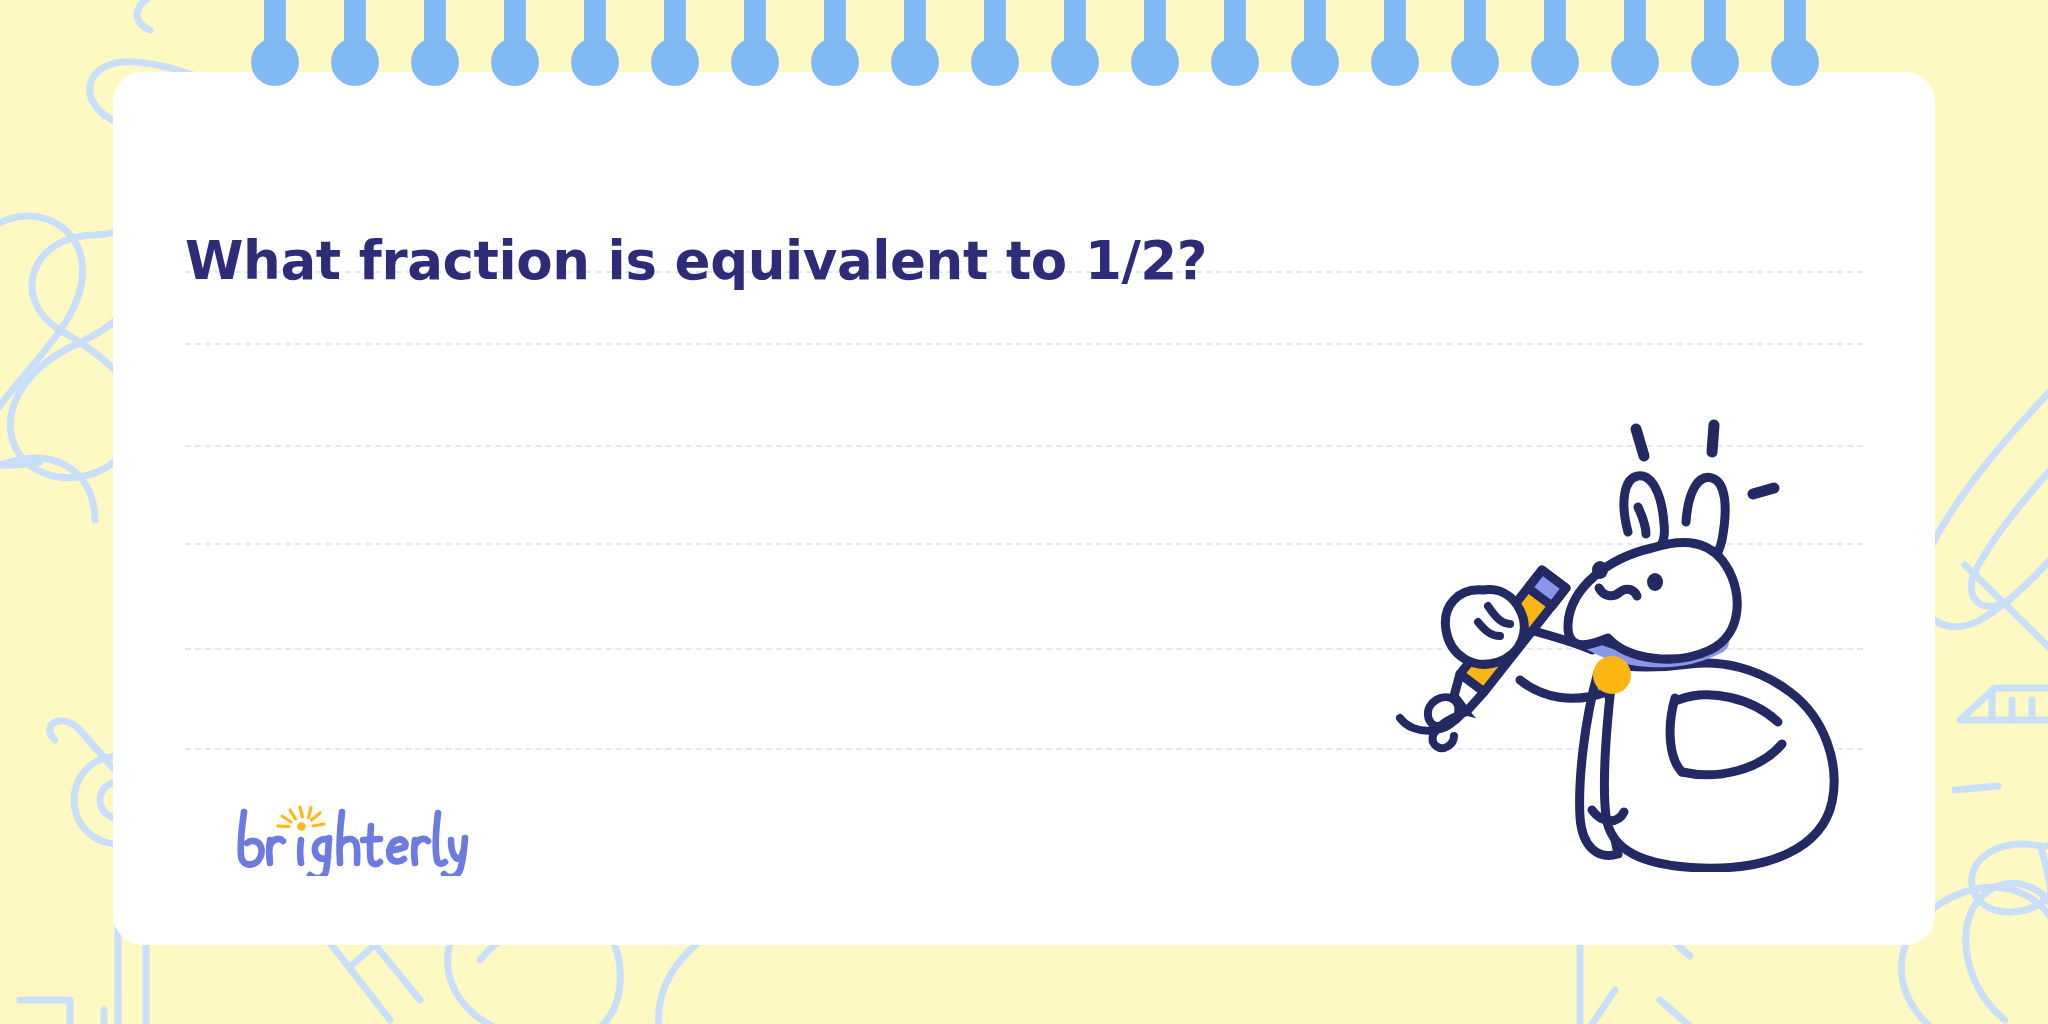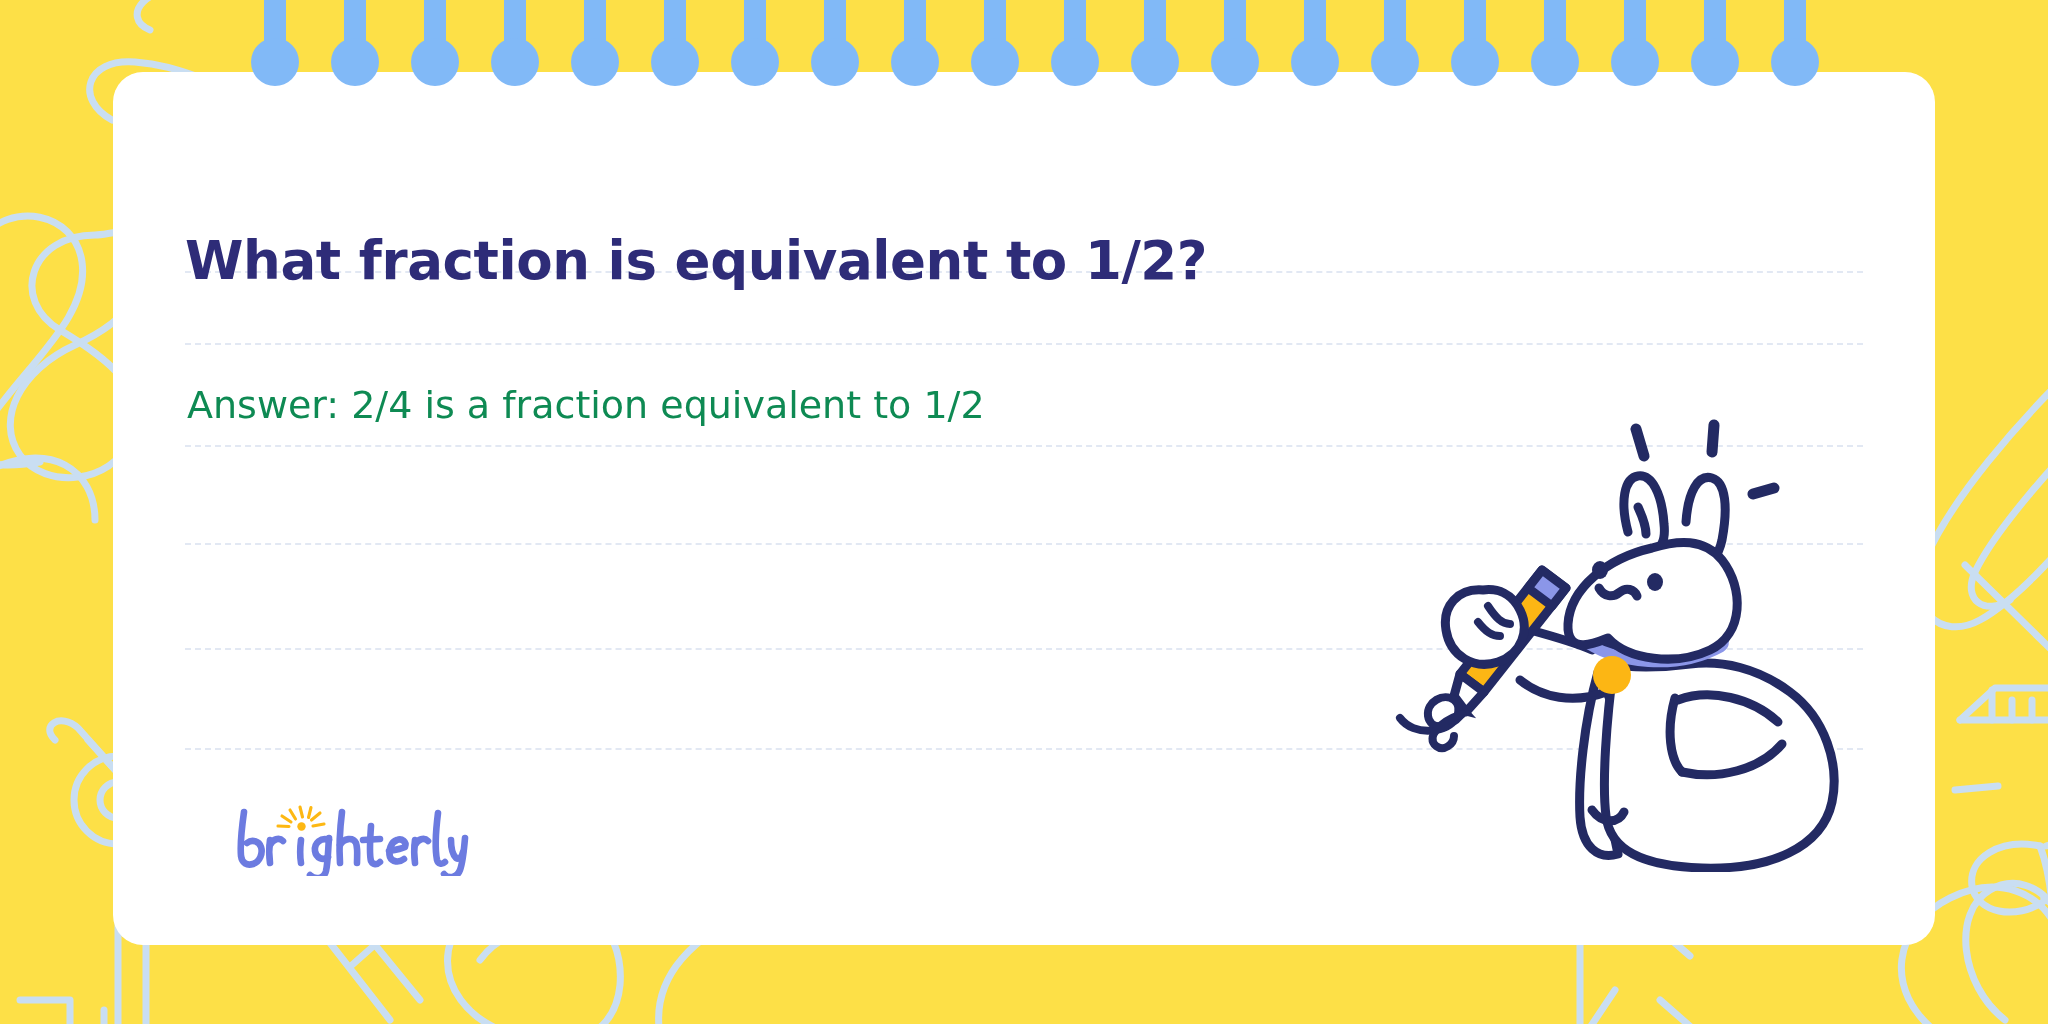--- a/index.html
+++ b/index.html
@@ -9,21 +9,21 @@
     width: 2048px;
     height: 1024px;
     overflow: hidden;
     font-family: "DejaVu Sans", sans-serif;
   }
 
   #stage {
     position: relative;
     width: 2048px;
     height: 1024px;
-    background: #fde047;
+    background: #fef9c3;
   }
 
   
   #bg-doodles {
     position: absolute;
     inset: 0;
     width: 2048px;
     height: 1024px;
     pointer-events: none;
   }
@@ -297,21 +297,20 @@
         <div class="bead"></div>
       </div>
     <div class="spiral" style="left:1771px">
         <div class="stem"></div>
         <div class="bead"></div>
       </div>
   </div>
 
   <h1 id="question-title">What fraction is equivalent to 1/2?</h1>
 
-  <p id="answer-text">Answer: 2/4 is a fraction equivalent to 1/2</p>
 
   <svg id="brand-logo" viewBox="0 0 240 76" xmlns="http://www.w3.org/2000/svg">
 
     <g stroke="#FDB813" stroke-width="3.1" stroke-linecap="round" fill="none">
       <path d="M 68 7 L 70.5 17"></path>
       <path d="M 58 10 L 63.5 19"></path>
       <path d="M 79 7.5 L 76.5 17.5"></path>
       <path d="M 50 16 L 59 22"></path>
       <path d="M 88 13 L 79.5 20"></path>
       <path d="M 46 26 L 57 26.5"></path>

